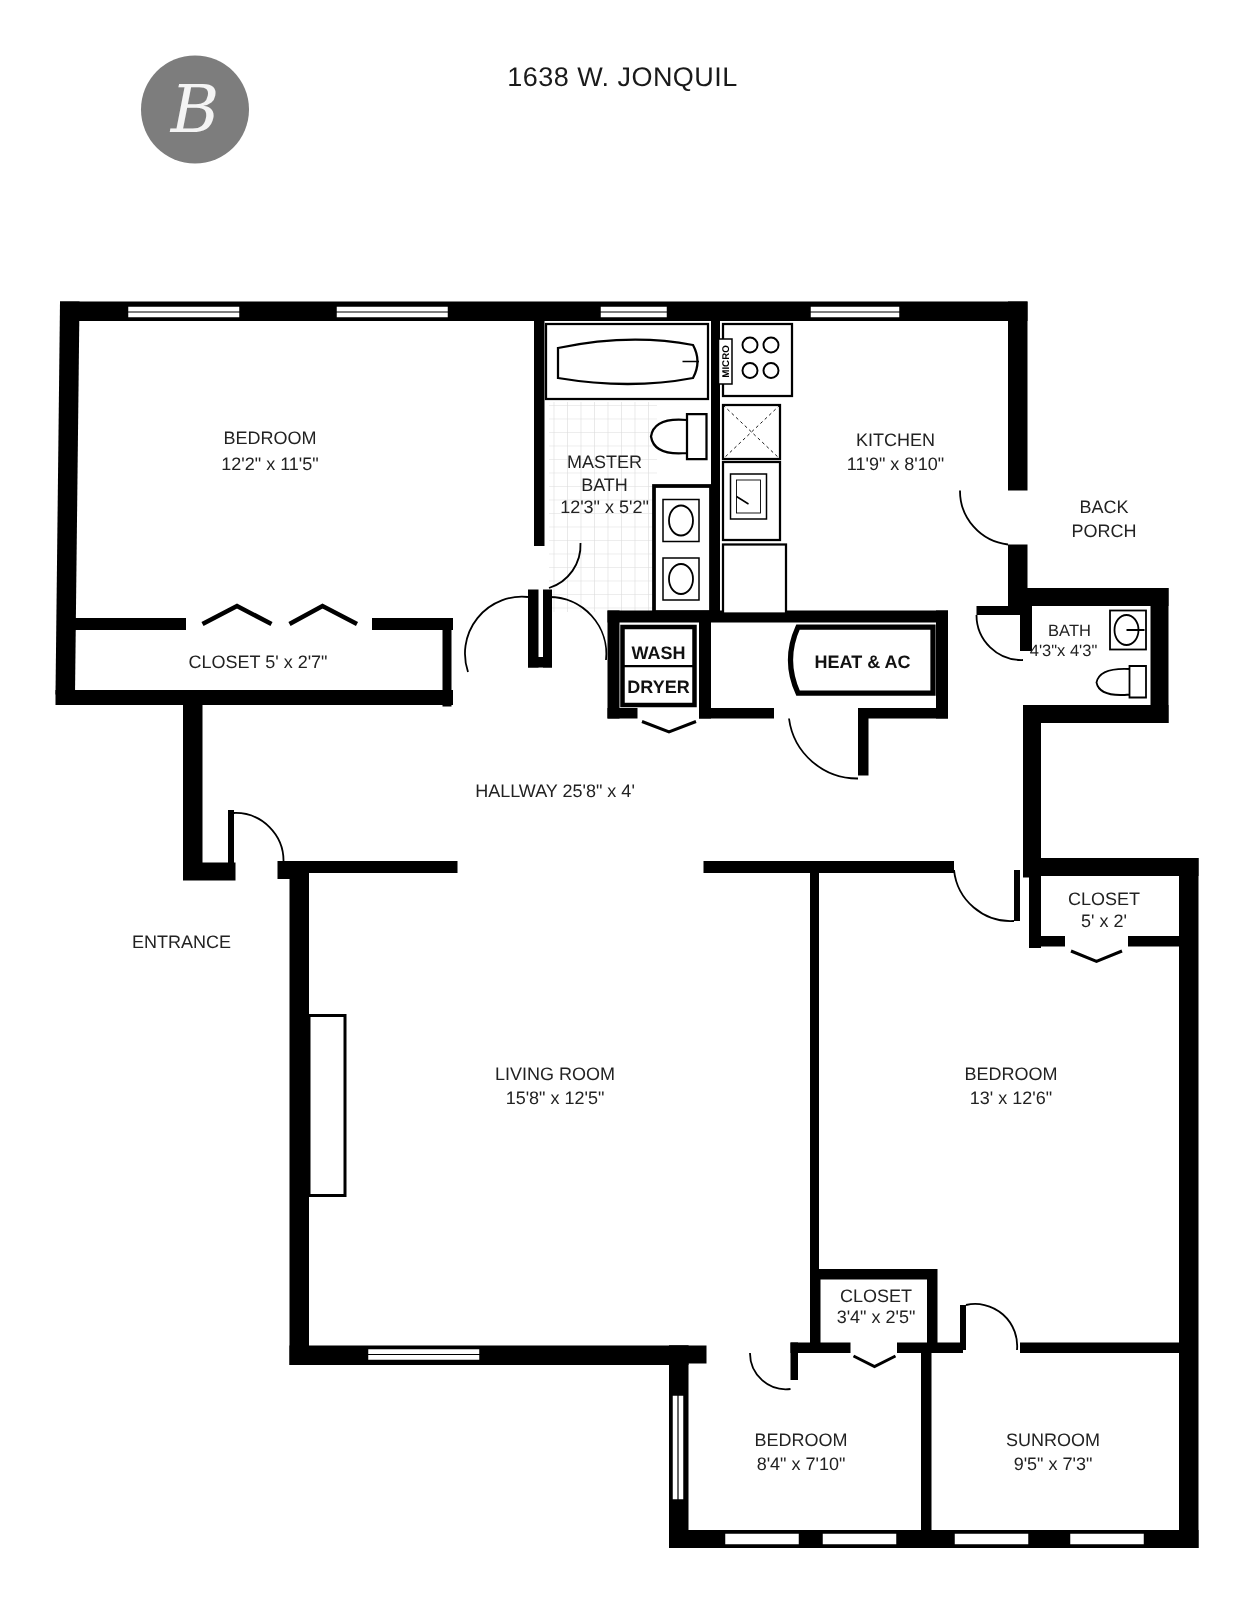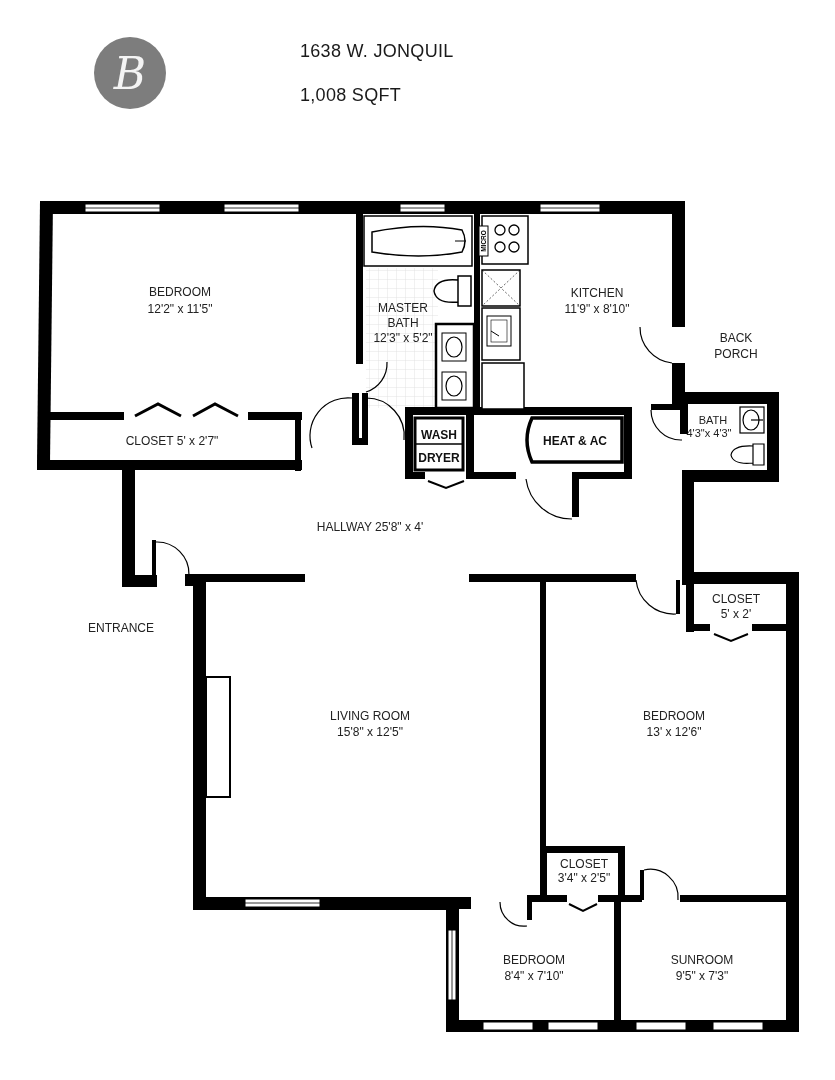--- a/index.html
+++ b/index.html
@@ -2,40 +2,39 @@
 <html><head>
 <meta charset="utf-8">
 <style>
   html, body { margin: 0; padding: 0; background: #ffffff; }
   body { width: 835px; height: 1080px; position: relative; overflow: hidden;
          font-family: "Liberation Sans", "DejaVu Sans", sans-serif; color: #111; }
   .logo { position: absolute; left: 94px; top: 37px; width: 72px; height: 72px;
           border-radius: 50%; background: #7d7d7d; display: flex; align-items: center; justify-content: center; }
   .logo span { font-family: "DejaVu Serif", "Liberation Serif", serif; font-style: italic;
                color: #f4f4f4; font-size: 44px; line-height: 1; margin-top: 2px; }
-  .header { position: absolute; left: 300px; width: 230px; top: 40px; 
+  .header { position: absolute; left: 300px; width: 230px; top: 40px; text-align: center;
             font-size: 18px; line-height: 22px; color: #1a1a1a; letter-spacing: 0.3px; }
   .header .sqft { margin-top: 22px; }
   svg { position: absolute; left: 0; top: 0; }
   .lbl { font-family: "Liberation Sans", "DejaVu Sans", sans-serif; font-size: 12px; fill: #222; text-anchor: middle; }
   .lblb { font-family: "Liberation Sans", "DejaVu Sans", sans-serif; font-size: 12px; font-weight: bold; fill: #111; text-anchor: middle; }
   .wall { fill: #000; }
   .win { fill: #fff; stroke: #000; stroke-width: 1; }
   .thin { fill: none; stroke: #000; stroke-width: 1.2; }
   .thick { fill: none; stroke: #000; stroke-width: 3; }
 </style>
 </head>
 <body>
 
 <div class="logo">
   <span>B</span>
 </div>
 <div class="header">
   <div>1638 W. JONQUIL</div>
-  <div class="sqft">1,008 SQFT</div>
 </div>
 
 <svg width="835" height="1080" viewBox="0 0 835 1080">
   <defs>
     <pattern id="tile" width="9" height="9" patternUnits="userSpaceOnUse">
       <path d="M9 0 L0 0 0 9" fill="none" stroke="#dcdcdc" stroke-width="0.8"></path>
     </pattern>
   </defs>
 
   <rect x="366" y="268" width="72" height="140" fill="url(#tile)"></rect>

